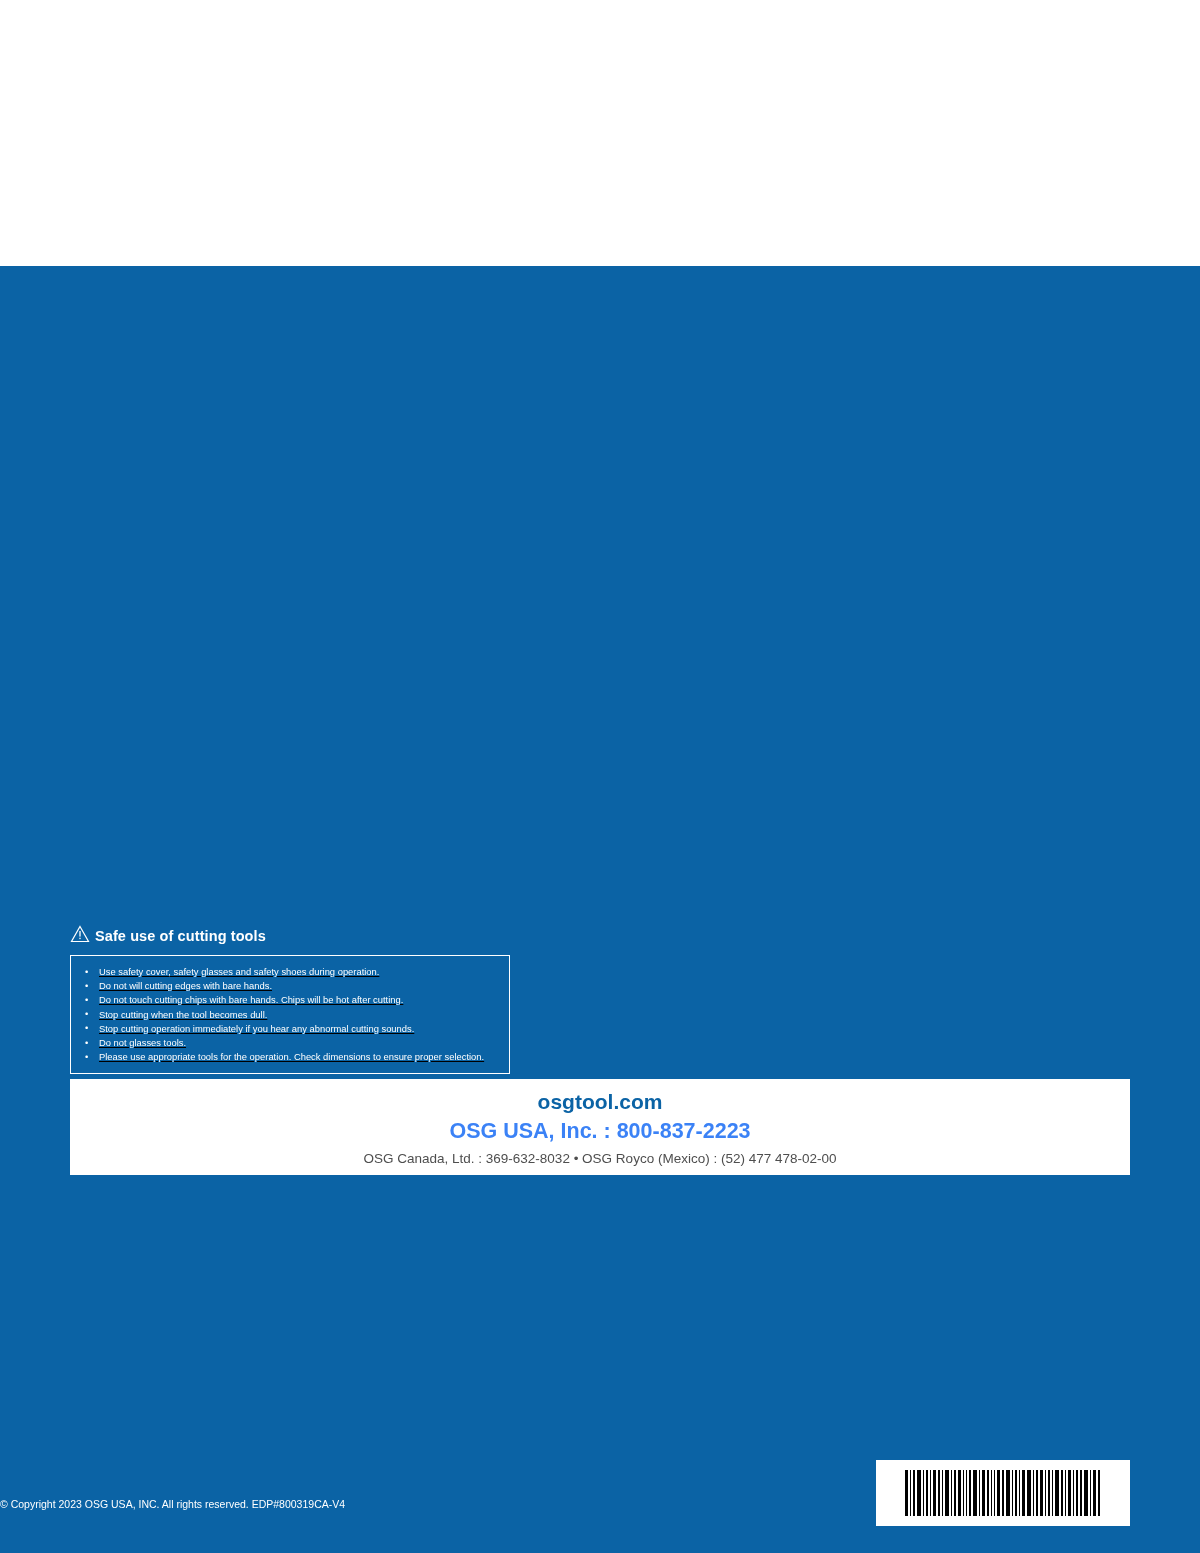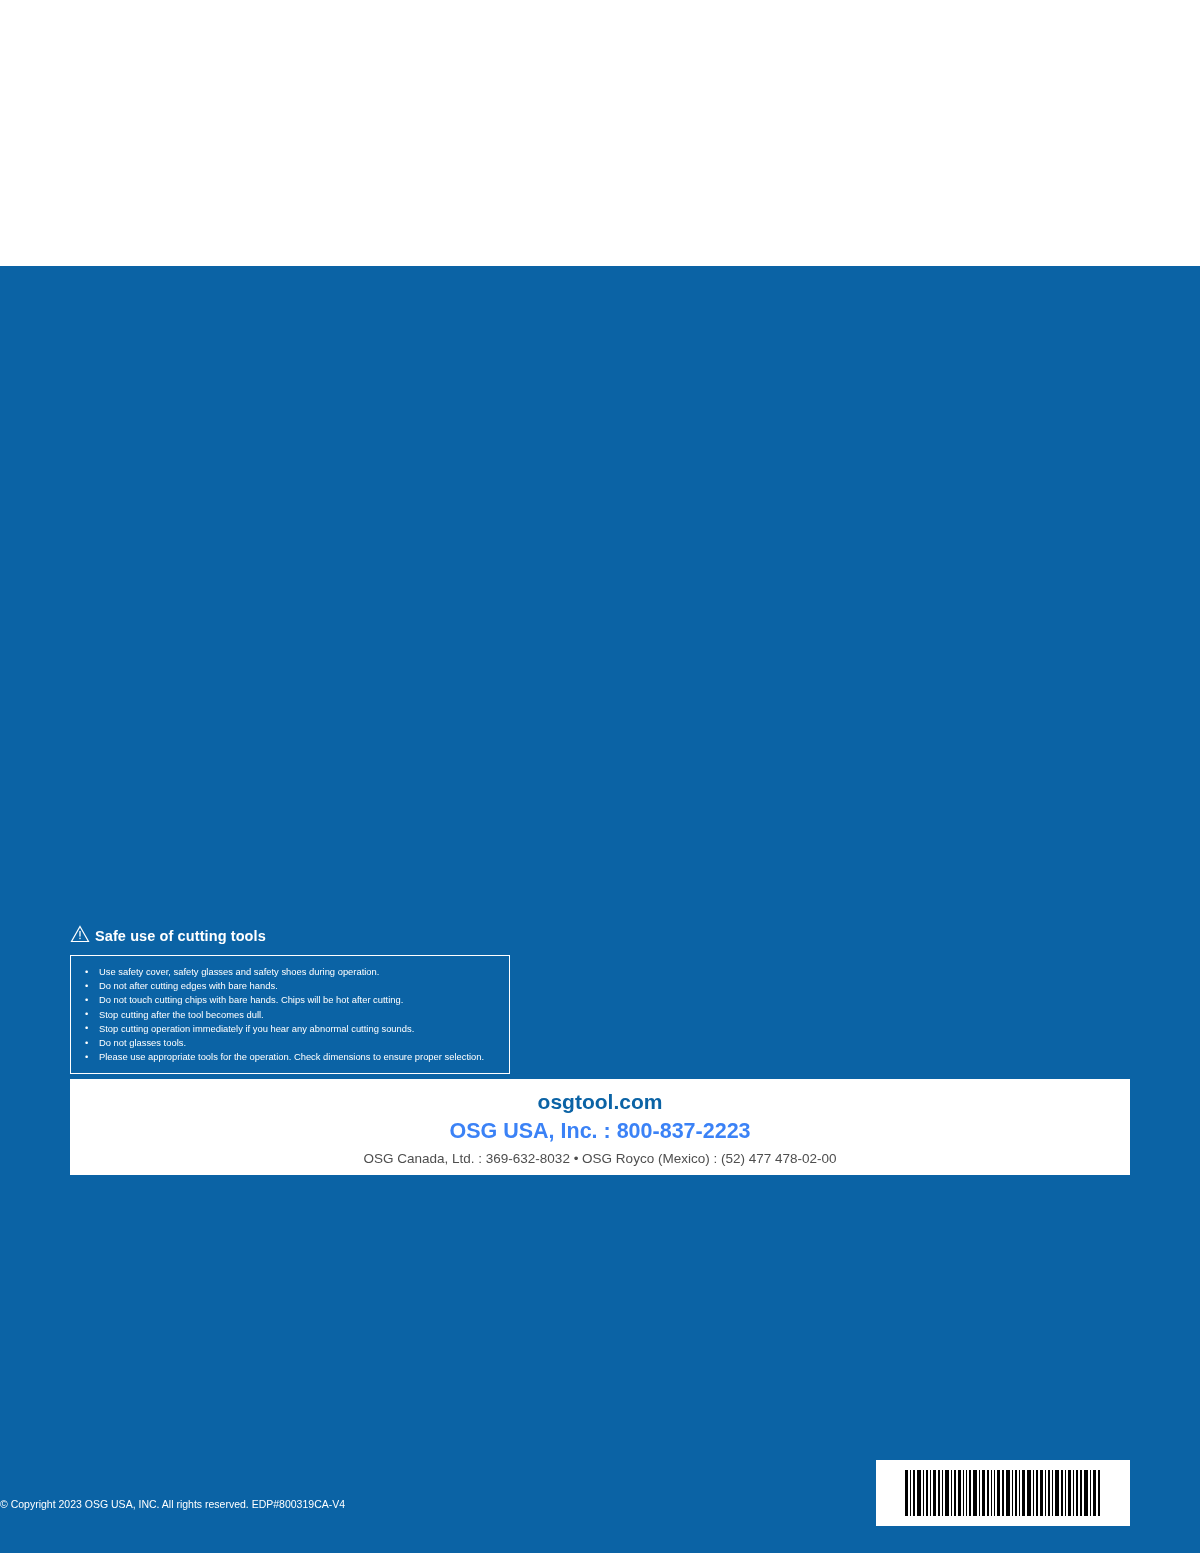--- a/index.html
+++ b/index.html
@@ -79,20 +79,21 @@
   .safety-title {
     color: #ffffff;
     font-size: 14.5px;
     font-weight: bold;
     letter-spacing: 0.1px;
   }
   .safety-box {
     border: 1px solid #ffffff;
     padding: 9px 10px 9px 12px;
     box-sizing: border-box;
+    text-decoration: underline;
   }
   .safety-list {
     list-style: none;
     margin: 0;
     padding: 0;
   }
   .safety-list li {
     position: relative;
     color: #ffffff;
     font-size: 9.4px;
@@ -192,23 +193,23 @@
           <path d="M10 1.5 L18.5 16.5 L1.5 16.5 Z" fill="none" stroke="#ffffff" stroke-width="1.2"></path>
           <rect x="9.35" y="6" width="1.3" height="5.6" fill="#ffffff"></rect>
           <rect x="9.35" y="12.7" width="1.3" height="1.4" fill="#ffffff"></rect>
         </svg>
       </span>
       <span class="safety-title">Safe use of cutting tools</span>
     </div>
     <div class="safety-box">
       <ul class="safety-list">
         <li>Use safety cover, safety glasses and safety shoes during operation.</li>
-        <li>Do not after cutting edges with bare hands.</li>
+        <li>Do not will cutting edges with bare hands.</li>
         <li>Do not touch cutting chips with bare hands. Chips will be hot after cutting.</li>
-        <li>Stop cutting after the tool becomes dull.</li>
+        <li>Stop cutting when the tool becomes dull.</li>
         <li>Stop cutting operation immediately if you hear any abnormal cutting sounds.</li>
         <li>Do not glasses tools.</li>
         <li>Please use appropriate tools for the operation. Check dimensions to ensure proper selection.</li>
       </ul>
     </div>
   </div>
 
   <div class="contact">
     <div class="contact-web">osgtool.com</div>
     <div class="contact-phone">OSG USA, Inc. : 800-837-2223</div>

